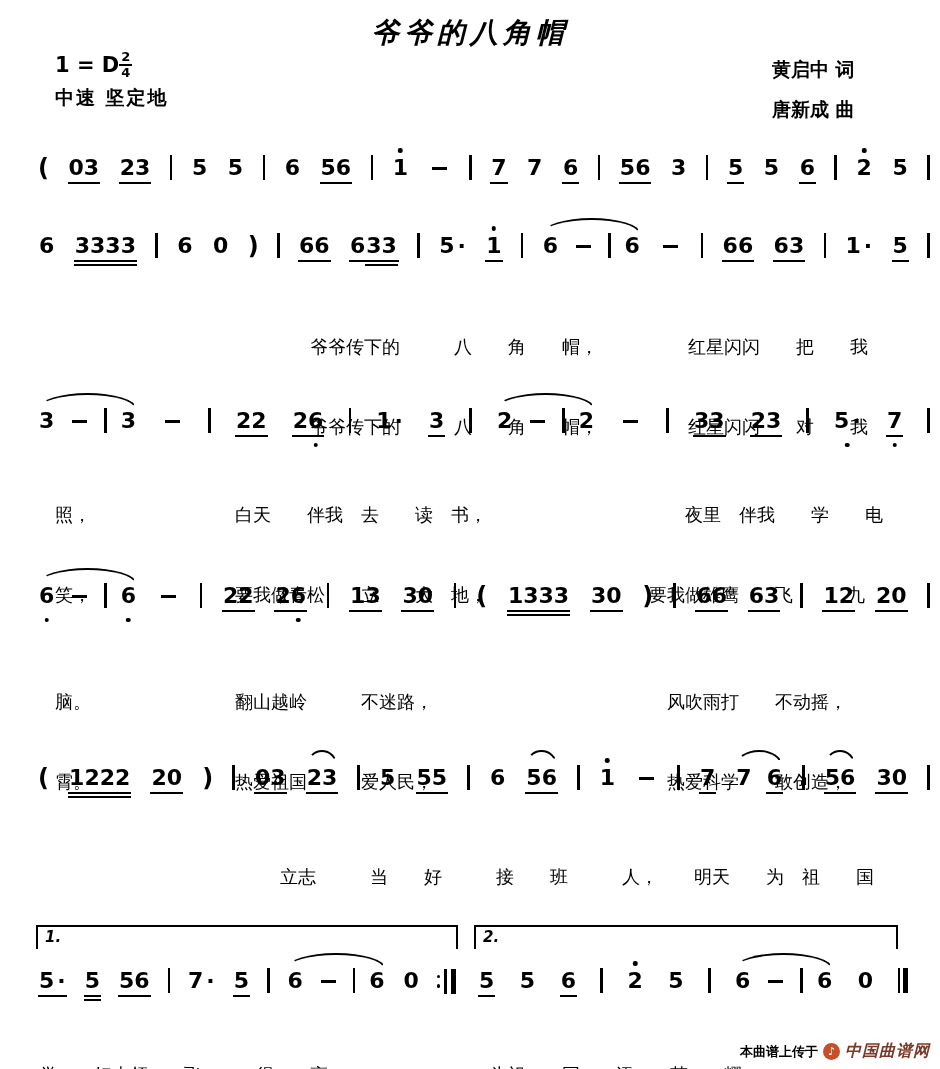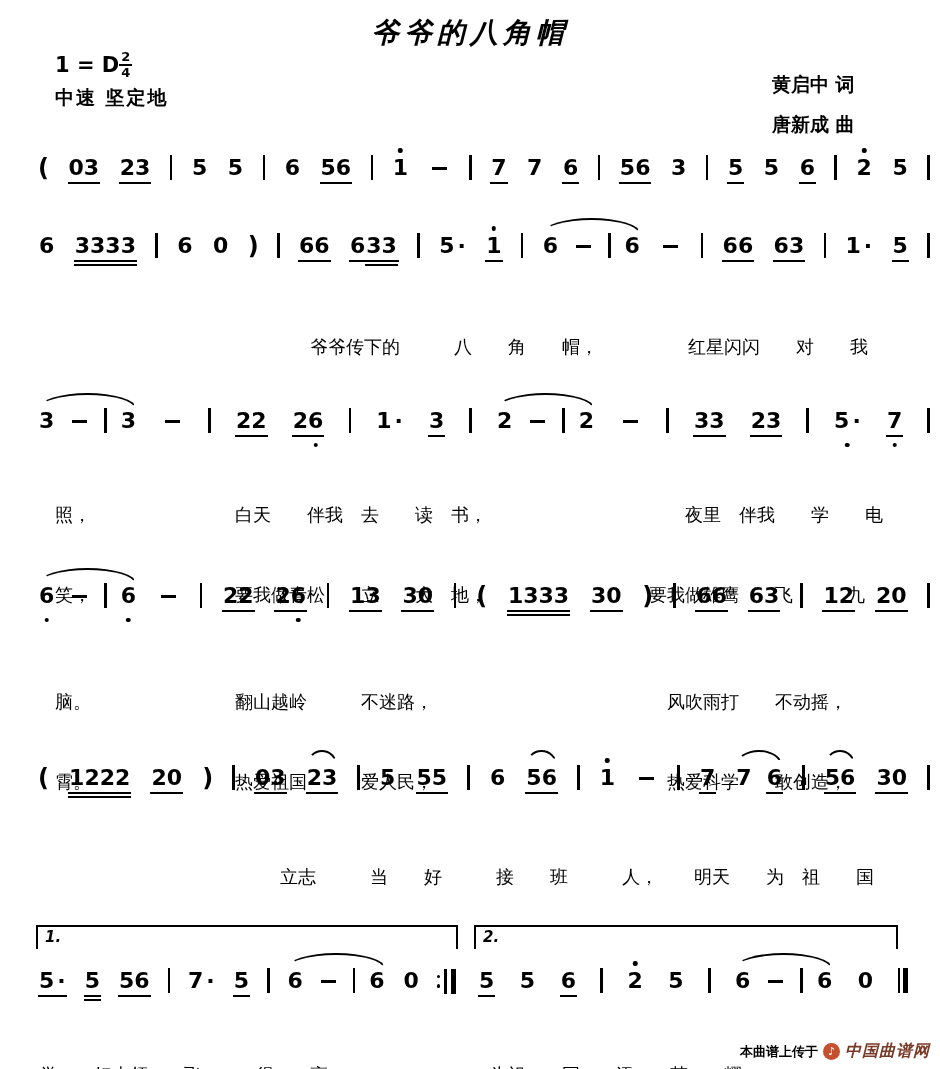--- a/index.html
+++ b/index.html
@@ -7,21 +7,21 @@
         font-family:"DejaVu Sans","Liberation Sans",sans-serif;color:#000;overflow:hidden;}
   
   .title{position:absolute;top:14px;left:0;width:100%;text-align:center;
          font-size:28px;font-weight:bold;letter-spacing:5px;font-style:italic;}
   .keysig{position:absolute;left:55px;top:50px;font-size:21px;font-weight:bold;
           display:flex;align-items:center;}
   .frac{display:inline-flex;flex-direction:column;align-items:center;font-size:13px;
         line-height:1.1;font-weight:bold;}
   .frac .num{border-bottom:2px solid #000;padding:0 2px;}
   .tempo{position:absolute;left:55px;top:85px;font-size:19px;font-weight:600;letter-spacing:2px;}
-  .credits{position:absolute;left:772px;top:64px;font-size:19px;font-weight:600;line-height:40px;}
+  .credits{position:absolute;left:772px;top:49px;font-size:19px;font-weight:600;line-height:40px;}
   
   .mline{position:absolute;left:38px;width:892px;display:flex;justify-content:space-between;
          align-items:flex-start;font-size:22px;font-weight:bold;height:30px;}
   .vline{position:absolute;display:flex;justify-content:space-between;align-items:flex-start;
          font-size:22px;font-weight:bold;height:30px;}
   .grp{position:relative;display:inline-flex;padding:0 1px;}
   .note{position:relative;display:inline-block;min-width:13px;text-align:center;line-height:26px;}
   .u-line{position:absolute;left:0;right:0;height:2px;background:#000;}
   .dot{position:absolute;left:50%;transform:translateX(-50%);width:4.5px;height:4.5px;
        border-radius:50%;background:#000;}
@@ -231,20 +231,21 @@
         <span class="note">1<span class="aug">·</span></span>
       </span>
       <span class="grp">
         <span class="note">5</span>
         <i class="u-line" style="bottom: -3px;"></i>
       </span>
       <span class="bar"></span>
     </div>
 
   <div class="lyr" style="top:290px;left:0;padding-left:310px">
+    <div>爷爷传下的　　　八　　角　　帽，　　　　　红星闪闪　　把　　我</div>
     <div>爷爷传下的　　　八　　角　　帽，　　　　　红星闪闪　　对　　我</div>
   </div>
 
   <div class="mline" style="top:408px">
       <span class="cellspan">
         <span class="grp">
           <span class="note">3</span>
         </span>
         <span class="grp">
           <span class="dash"></span>

